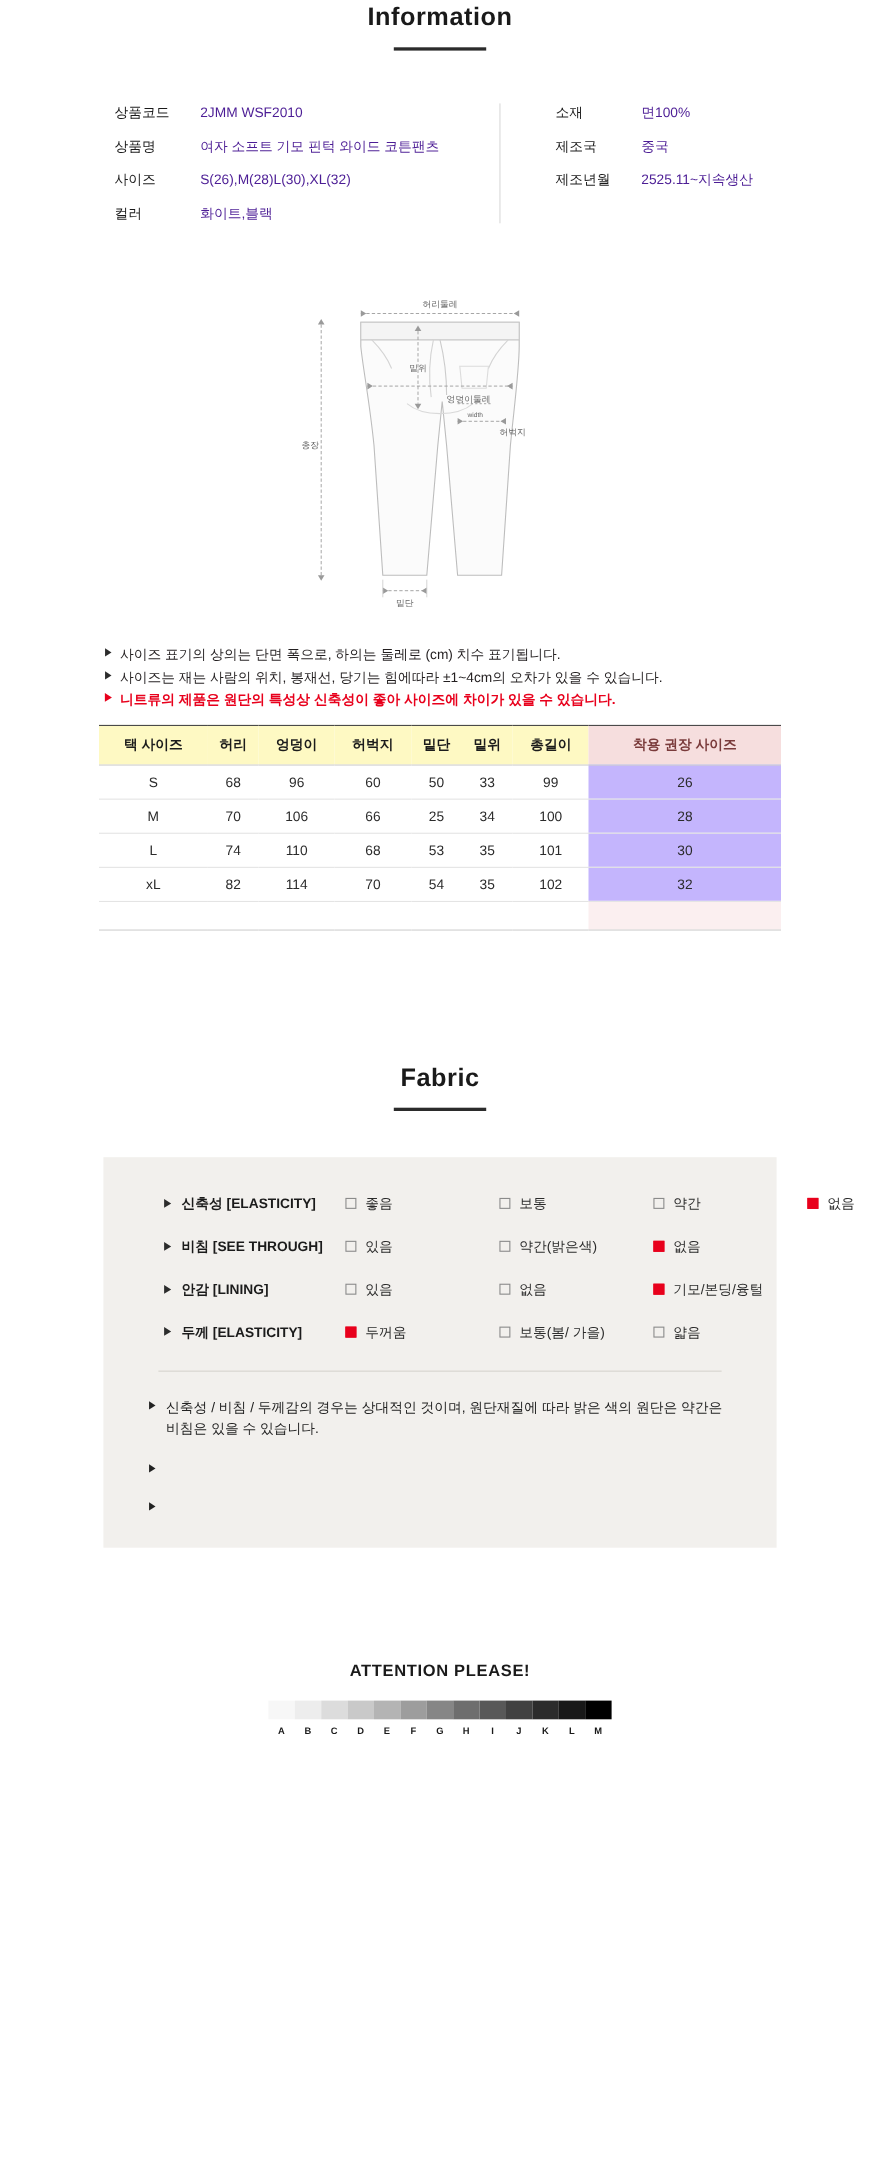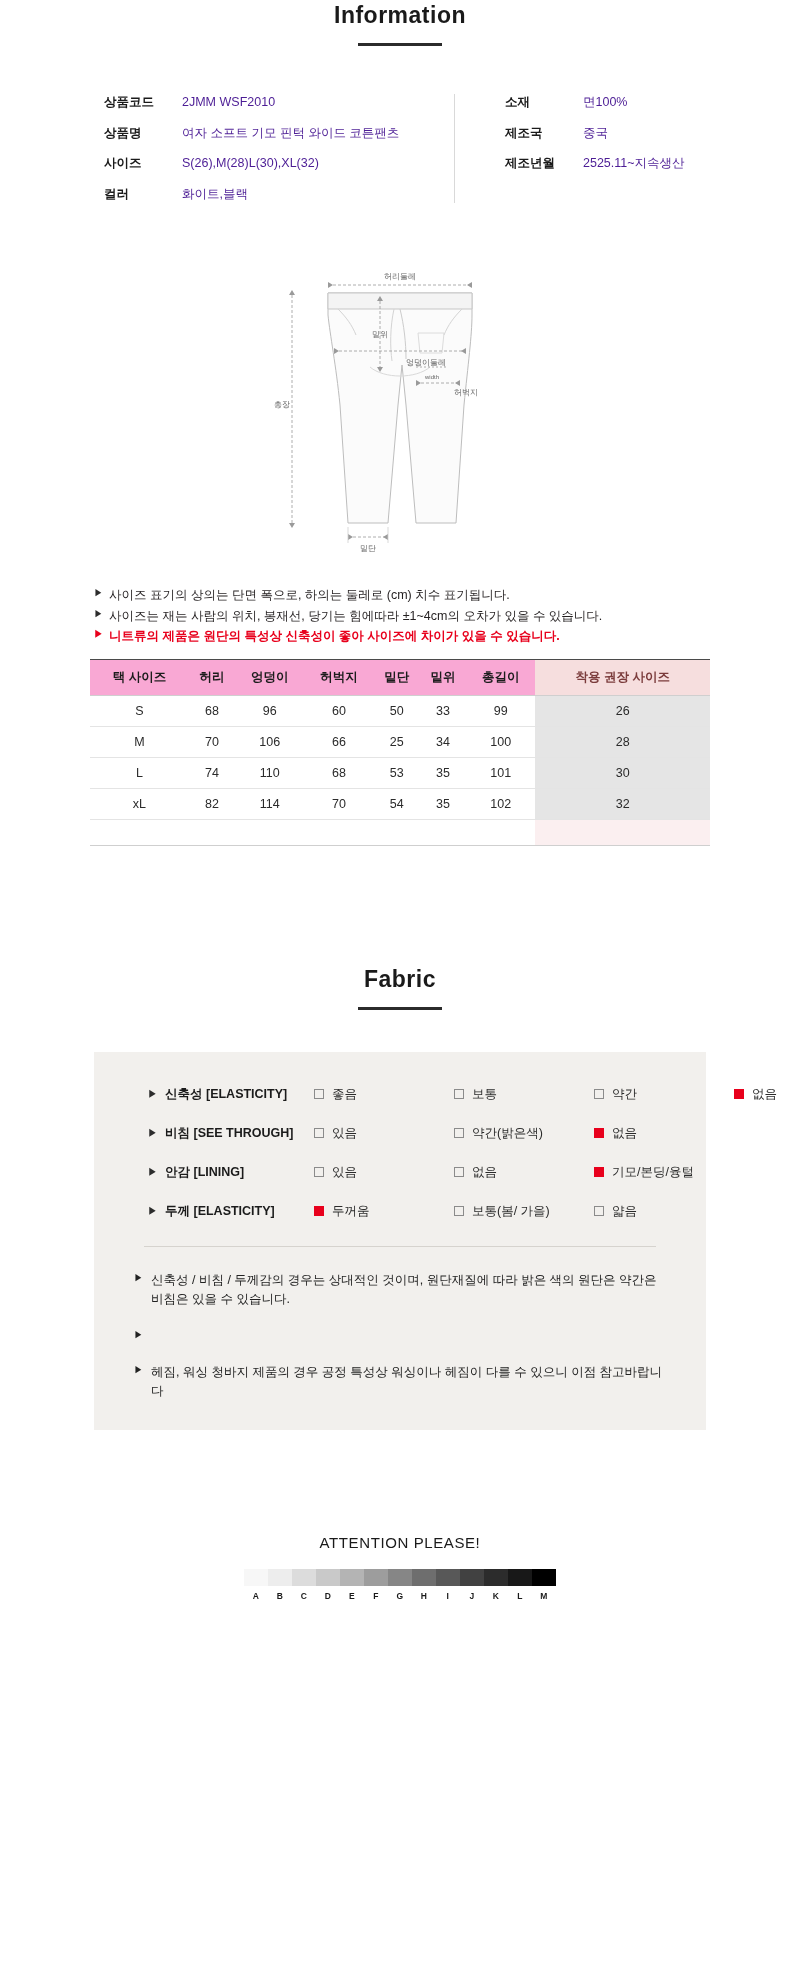--- a/index.html
+++ b/index.html
@@ -48,21 +48,21 @@
   .info-col.left { width: 360px; padding-left: 10px; }
   .info-col.right { padding-left: 50px; }
   .info-divider {
     width: 1px;
     background: #d9d9d9;
     margin: 0 0 0 0;
     align-self: stretch;
   }
   .info-row { display: flex; font-size: 12.5px; line-height: 1.4; }
   .info-label {
-    font-weight: bold;
+    font-weight: normal;
     width: 78px;
     flex: none;
     color: #1a1a1a;
   }
   .info-value { color: #4c1d95; }
 
   
   .diagram-wrap {
     margin-top: 52px;
     display: flex;
@@ -87,39 +87,39 @@
   .note.red, .note.red .tri { color: #e8001c; font-weight: bold; }
 
   
   .size-table-wrap { margin: 12px 26px 0 26px; }
   table.size {
     width: 100%;
     border-collapse: collapse;
     font-size: 12.5px;
   }
   table.size thead th {
-    background: #f9a8d4;
+    background: #fef9c3;
     border-top: 1.5px solid #4a4a4a;
     border-bottom: 1px solid #cfcfcf;
     padding: 9px 0;
     font-weight: bold;
     color: #1c1c1c;
   }
   table.size thead th.rec {
     background: #f6dede;
     color: #7a3b3b;
   }
   table.size tbody td {
     text-align: center;
     padding: 8px 0;
     border-bottom: 1px solid #e4e4e4;
     color: #2b2b2b;
   }
   table.size tbody td.rec {
-    background: #e5e5e5;
+    background: #c4b5fd;
   }
   table.size tbody tr:last-child td { border-bottom: 1px solid #cfcfcf; }
   table.size tr.spacer td {
     height: 26px; border-bottom: none; background: #fff;
   }
   table.size tr.spacer td.rec { background: #fbeff0; }
 
   
   .fabric-title-wrap { margin-top: 118px; }
   .fabric-box {
@@ -177,21 +177,21 @@
   .fab-note:last-child { margin-bottom: 0; }
   .fab-note .tri { font-size: 9px; margin-right: 8px; line-height: 1.6; }
 
   
   .attention {
     margin-top: 104px;
     text-align: center;
   }
   .attention-title {
     font-size: 15px;
-    font-weight: normal;
+    font-weight: bold;
     letter-spacing: 0.6px;
     color: #1a1a1a;
   }
   .gradient-strip {
     margin: 18px auto 0 auto;
     display: flex;
     width: 312px;
     height: 17px;
   }
   .gradient-strip span { flex: 1; display: block; }
@@ -491,21 +491,20 @@
 
     <div class="fab-note">
       <span class="tri">▶</span>
       <span>신축성 / 비침 / 두께감의 경우는 상대적인 것이며, 원단재질에 따라 밝은 색의 원단은 약간은 비침은 있을 수 있습니다.</span>
     </div>
     <div class="fab-note">
       <span class="tri">▶</span>
     </div>
     <div class="fab-note">
       <span class="tri">▶</span>
-      <span>헤짐, 워싱 청바지 제품의 경우 공정 특성상 워싱이나 헤짐이 다를 수 있으니 이점 참고바랍니다</span>
     </div>
   </div>
 
   <div class="attention">
     <div class="attention-title">ATTENTION PLEASE!</div>
     <div class="gradient-strip" id="gradient-strip">
         <span style="background: rgb(247, 247, 247);"></span>
         <span style="background: rgb(237, 237, 237);"></span>
         <span style="background: rgb(220, 220, 220);"></span>
         <span style="background: rgb(201, 201, 201);"></span>

